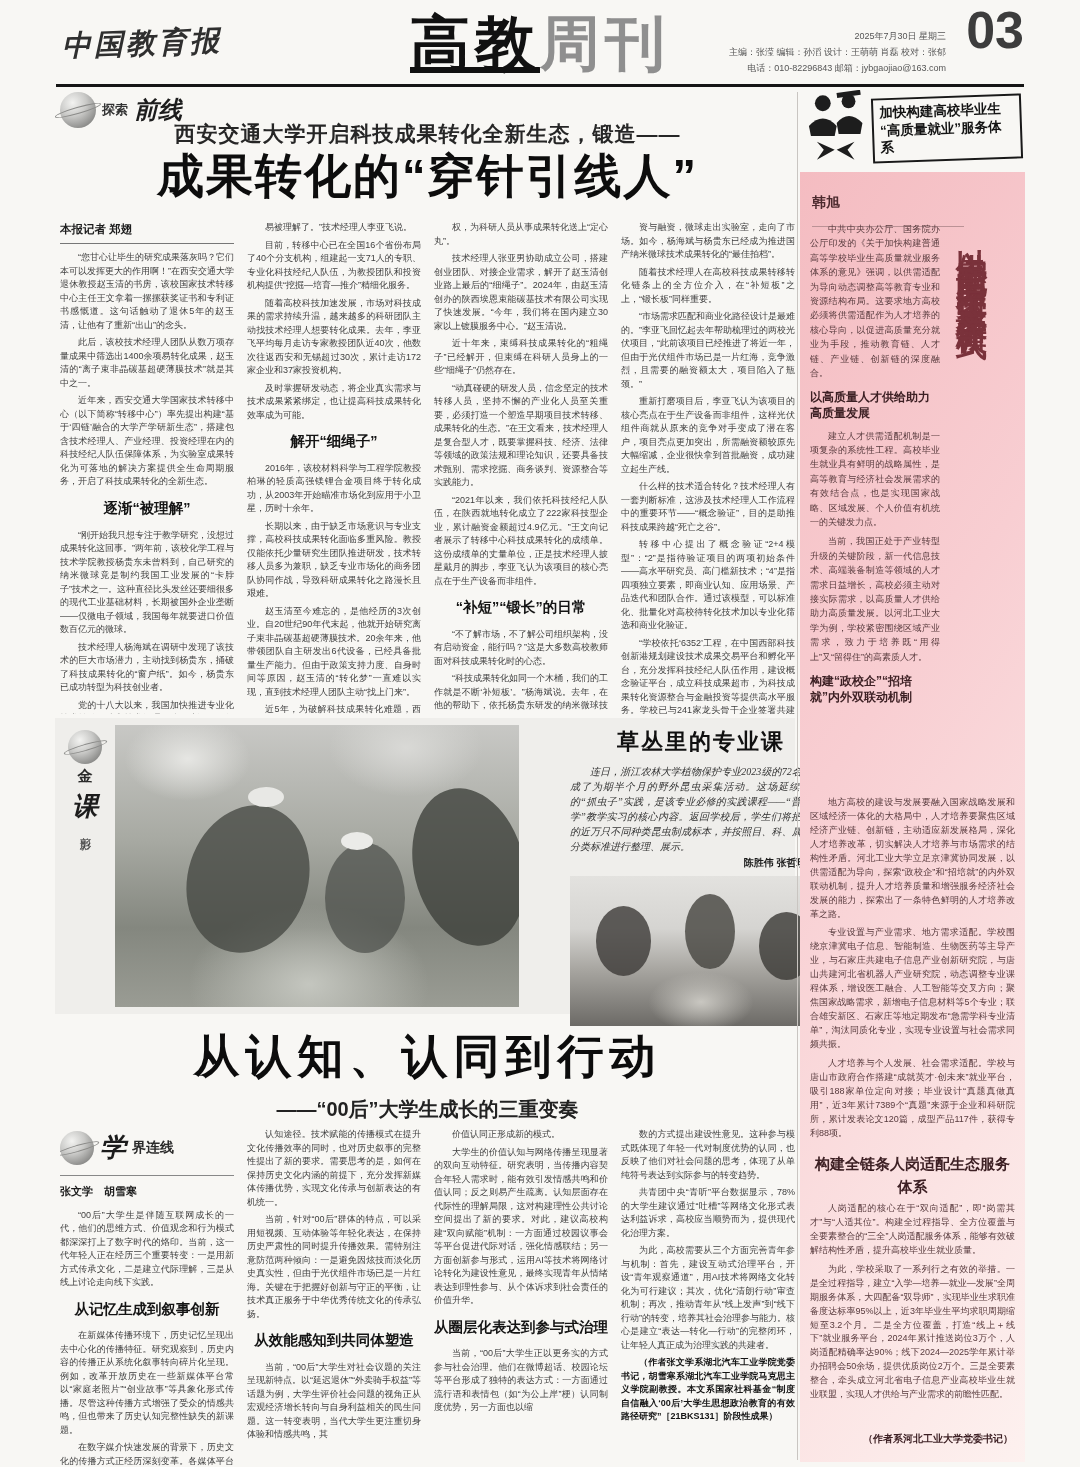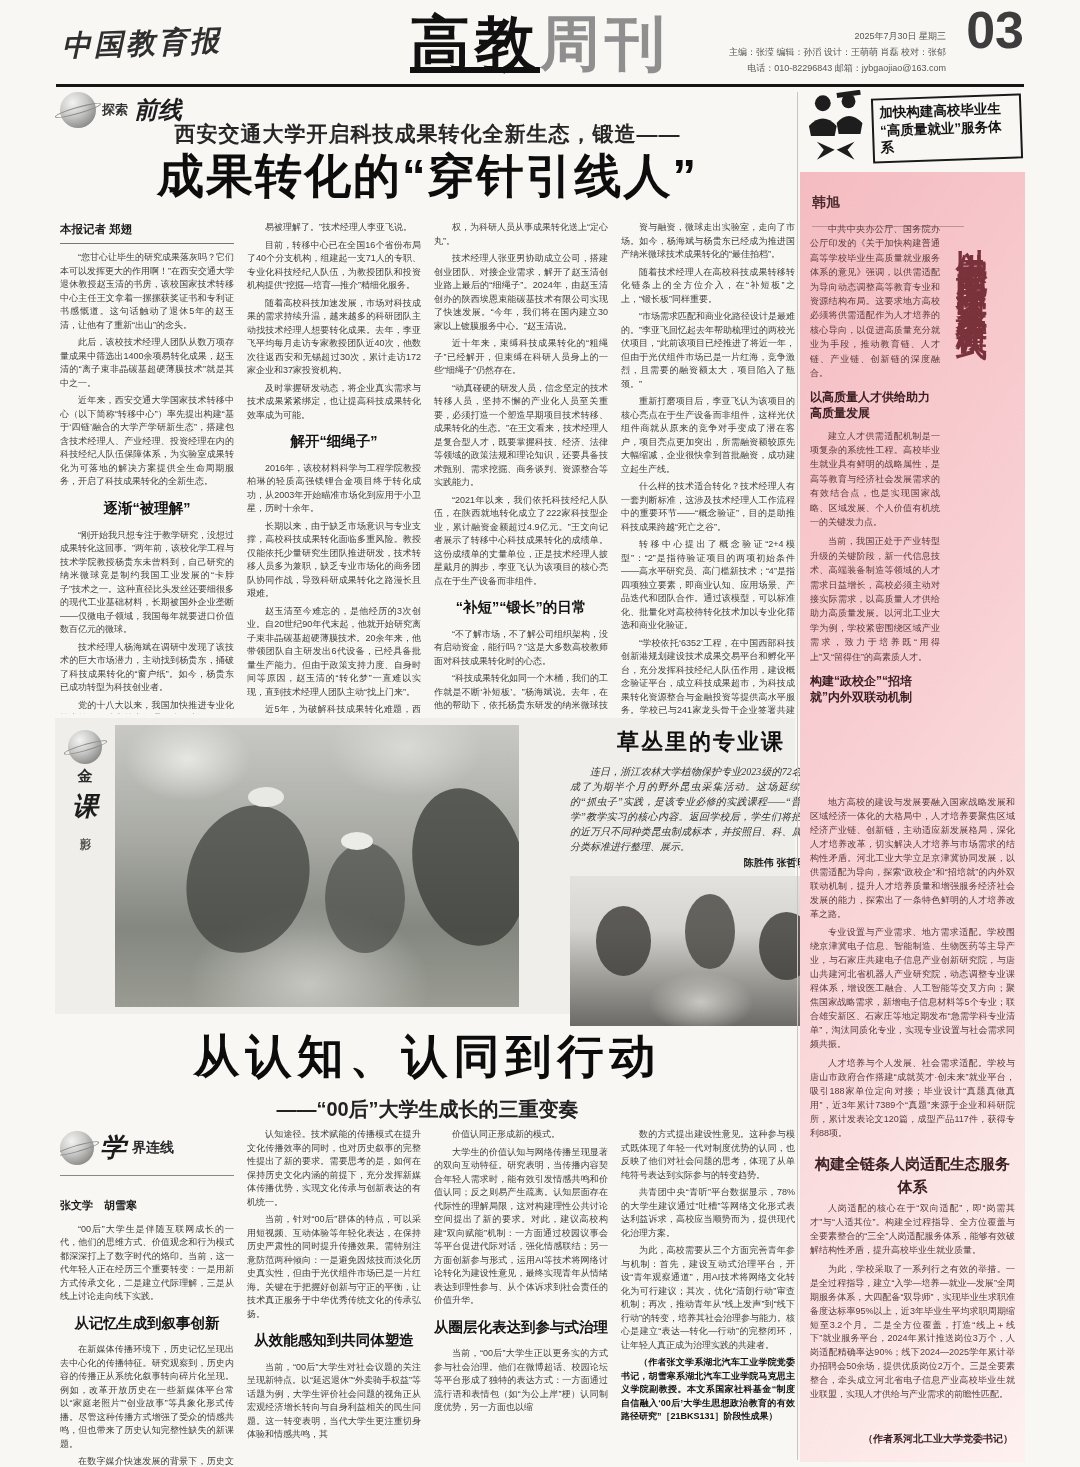--- a/index.html
+++ b/index.html
@@ -55,21 +55,21 @@
   .midcard-title { text-align:center; font-size:22px; font-weight:900; color:#101010; margin:2px 0 7px; letter-spacing:2px; }
   .midcard-caption { font-family:"Liberation Serif",serif; font-style:italic; font-size:10px; line-height:1.5; color:#333; text-align:justify; text-indent:2em; margin:0; }
   .midcard-credit { text-align:right; font-size:10px; font-weight:bold; color:#1c1c1c; margin:2px 0 0; }
 
   
   .bottom-headline { position:absolute; left:60px; width:735px; top:1026px; text-align:center; font-size:46px; font-weight:900; color:#0c0c0c; letter-spacing:6px; }
   .bottom-sub { position:absolute; left:60px; width:735px; top:1096px; text-align:center; font-size:20px; font-weight:bold; color:#222; }
   .bottom-body { position:absolute; left:60px; top:1128px; width:735px; height:339px; display:flex; gap:13px; overflow:hidden; }
   .scholar-badge .brush { font-size:26px; }
   .scholar-badge .rest { font-size:14px; font-weight:bold; color:#2a2a2a; }
-  .scholar-names { font-size:11px; font-weight:bold; color:#1c1c1c; border-top:1px solid #888; padding-top:21px; margin:8px 0 9px; }
+  .scholar-names { font-size:11px; font-weight:bold; color:#1c1c1c; border-top:1px solid #888; padding-top:7px; margin:8px 0 9px; }
   .attr-bold { font-weight:bold; color:#141414; }
 
   
   .v-divider { position:absolute; left:797px; top:92px; height:1368px; width:1px; background:#c9c5c1; }
   .plate { position:absolute; left:804px; top:90px; width:218px; display:flex; align-items:center; gap:5px; }
   .plate-box { border:2.5px solid #191919; padding:4px 6px; transform:rotate(-2deg); font-weight:900; font-size:13.5px; line-height:1.3; color:#141414; background:rgba(248,247,244,.6); }
   .pink-panel { position:absolute; left:800px; top:172px; width:225px; height:1290px; overflow:hidden;
     background:linear-gradient(125deg, #f4bcc1 0%, #f8ced2 40%, #fbe3e3 75%, #fdf1ef 100%); }
   .pink-author { position:absolute; left:12px; top:22px; width:152px; font-size:14px; font-weight:bold; color:#4c2a2e; border-bottom:1px solid #bb9296; padding-bottom:14px; }
   .pink-upper { position:absolute; left:10px; top:50px; width:207px; height:566px; display:flex; }

